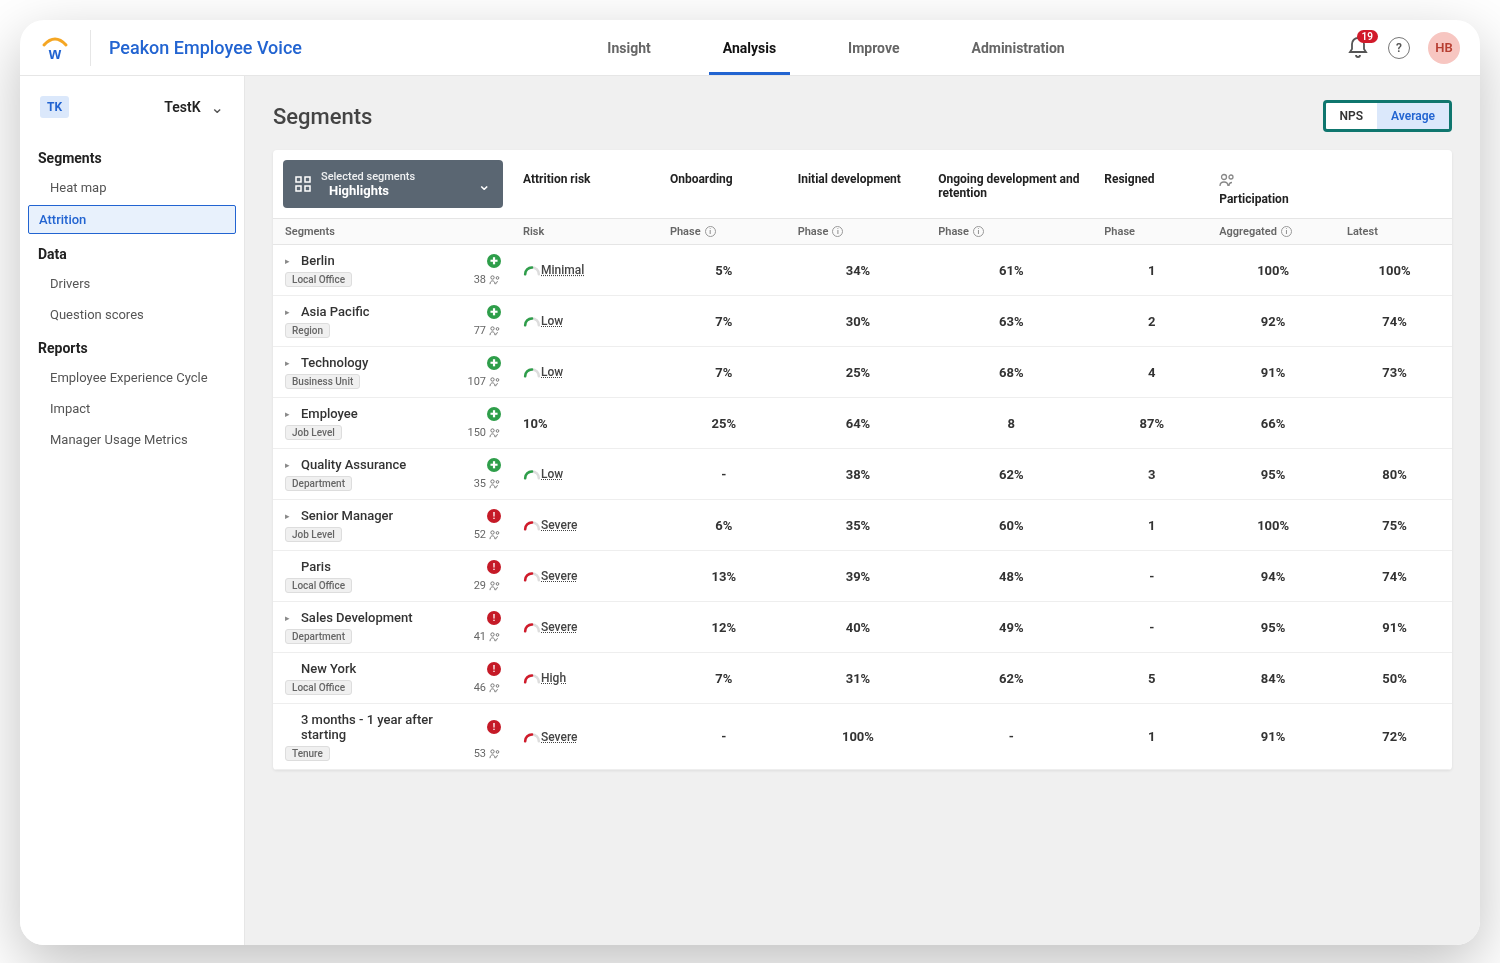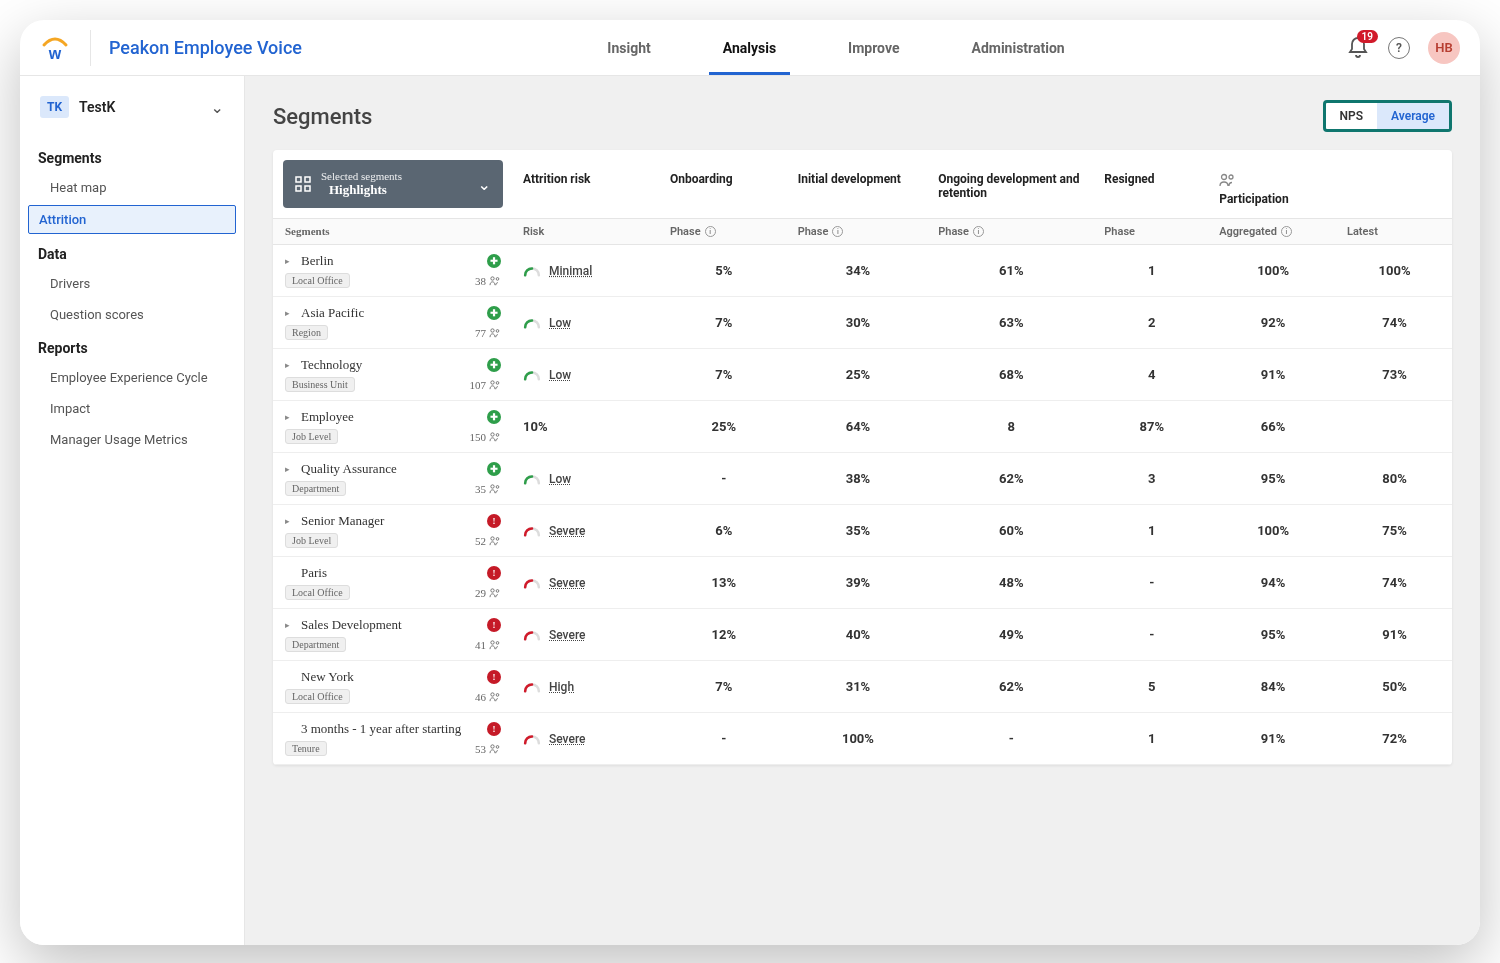--- a/index.html
+++ b/index.html
@@ -20,36 +20,36 @@
 .bell { position: relative; width: 24px; height: 24px; cursor: pointer; color: #555; }
 .badge { position: absolute; top:-6px; right:-8px; background:#d11a2a; color:#fff; font-size:10px; font-weight:600; border-radius:8px; padding:1px 5px; }
 .help-icon { width: 22px; height: 22px; border: 1.5px solid #777; border-radius: 50%; display:flex; align-items:center; justify-content:center; font-size:12px; color:#555; cursor:pointer; font-weight:600;}
 .avatar { width: 32px; height: 32px; border-radius: 50%; background:#f7c6c1; color:#b73e31; font-weight:600; font-size:13px; display:flex; align-items:center; justify-content:center; cursor:pointer; }
 
 
 .body { flex:1; display:flex; overflow:hidden; }
 .sidebar { width: 225px; background:#fff; border-right:1px solid #e6e6e6; padding: 16px 0; }
 .workspace-sel { margin: 0 16px 18px; display:flex; align-items:center; gap:10px; cursor:pointer; padding: 4px 4px; }
 .ws-chip { background:#dbe8fb; color:#2264d1; font-weight:700; font-size:12px; padding:4px 7px; border-radius:3px; }
-.ws-name { font-weight:600; font-size:14px; color:#222; flex:1; }
+.ws-name { font-weight:600; font-size:14px; color:#222; flex:1;text-align:right; }
 .chev { color:#555; }
 .side-section-title { font-weight:700; font-size:14px; color:#222; padding: 10px 18px 6px; }
 .side-item { font-size:13px; color:#555; padding:8px 18px; cursor:pointer;margin-left:12px; }
 .side-item.selected { background:#e8f1fc; color:#2264d1; border:1.5px solid #2264d1; margin: 2px 8px; border-radius:2px; padding:6px 10px; font-weight:500; }
 
 .main { flex:1; background:#f0f0f0; padding: 24px 28px; overflow:auto; }
 .main-header { display:flex; justify-content:space-between; align-items:center; margin-bottom: 18px; }
 .page-title { font-size:22px; font-weight:500; color:#444; }
 .toggle-group { display:flex; border:3px solid #0f766e; border-radius:4px; overflow:hidden; background:#fff; }
 .toggle-btn { font-size:12px; font-weight:600; padding:6px 14px; cursor:pointer; color:#333; }
 .toggle-btn.active { background:#dbe8fb; color:#2264d1; }
 
 .grid-wrap { background:#fff; border-radius:4px; box-shadow: 0 1px 3px rgba(0,0,0,0.08); overflow:hidden; }
 .grid-header-row { display:flex; border-bottom:1px solid #e5e5e5; }
-.seg-col { width: 240px; flex-shrink:0;font-family:Liberation Serif, serif; }
+.seg-col { width: 240px; flex-shrink:0; }
 .data-cols { flex:1; display:grid; grid-template-columns: 1.15fr 1fr 1.1fr 1.3fr 0.9fr 1fr 0.9fr; }
 
 .seg-selector { background:#5a6672; color:#fff; margin:10px; border-radius:4px; padding:10px 12px; display:flex; align-items:center; gap:10px; cursor:pointer; }
 .seg-selector .grid-icon { width:16px; height:16px; }
 .seg-selector-text .t1 { font-size:11px; font-weight:500; opacity:0.9; }
 .seg-selector-text .t2 { font-size:13px; font-weight:700;margin-left:8px; }
 .seg-selector .chev { margin-left:auto; color:#fff; }
 
 .col-header { padding: 22px 10px 8px; }
 .col-header .icon-row { height:18px; color:#888; margin-bottom:2px; }
@@ -67,21 +67,21 @@
 .seg-name { font-size:13px; font-weight:500; color:#333; }
 .status-dot { margin-left:auto; width:14px; height:14px; border-radius:50%; display:flex; align-items:center; justify-content:center; font-size:9px; color:#fff; font-weight:700; }
 .status-dot.good { background:#2e9e4a; }
 .status-dot.bad { background:#c51a27; }
 .seg-bottom { display:flex; align-items:center; gap:16px; }
 .tag { background:#f0f0f0; border:1px solid #ddd; border-radius:3px; padding:1px 6px; font-size:10px; color:#666; font-weight:500; }
 .count { margin-left:auto; font-size:11px; color:#666; display:flex; align-items:center; gap:3px; }
 .people-icon { width:12px; height:10px; }
 
 .data-row .data-cols > div { padding:14px 10px; font-size:13px; font-weight:700; color:#333; text-align:center; display:flex; align-items:center; justify-content:center; }
-.data-row .data-cols > div:first-child { justify-content:flex-start; gap:8px; text-align:left; }
+.data-row .data-cols > div:first-child { justify-content:flex-start; text-align:left; }
 .risk-gauge { width:18px; height:12px; display:inline-block; }
 .risk-label { font-size:12px; font-weight:500; text-decoration: underline dotted; color:#444; cursor:pointer; }
 </style>
 </head>
 <body>
 
 <div class="frame">
 
   <div class="topbar">
     <div class="logo-wrap">

